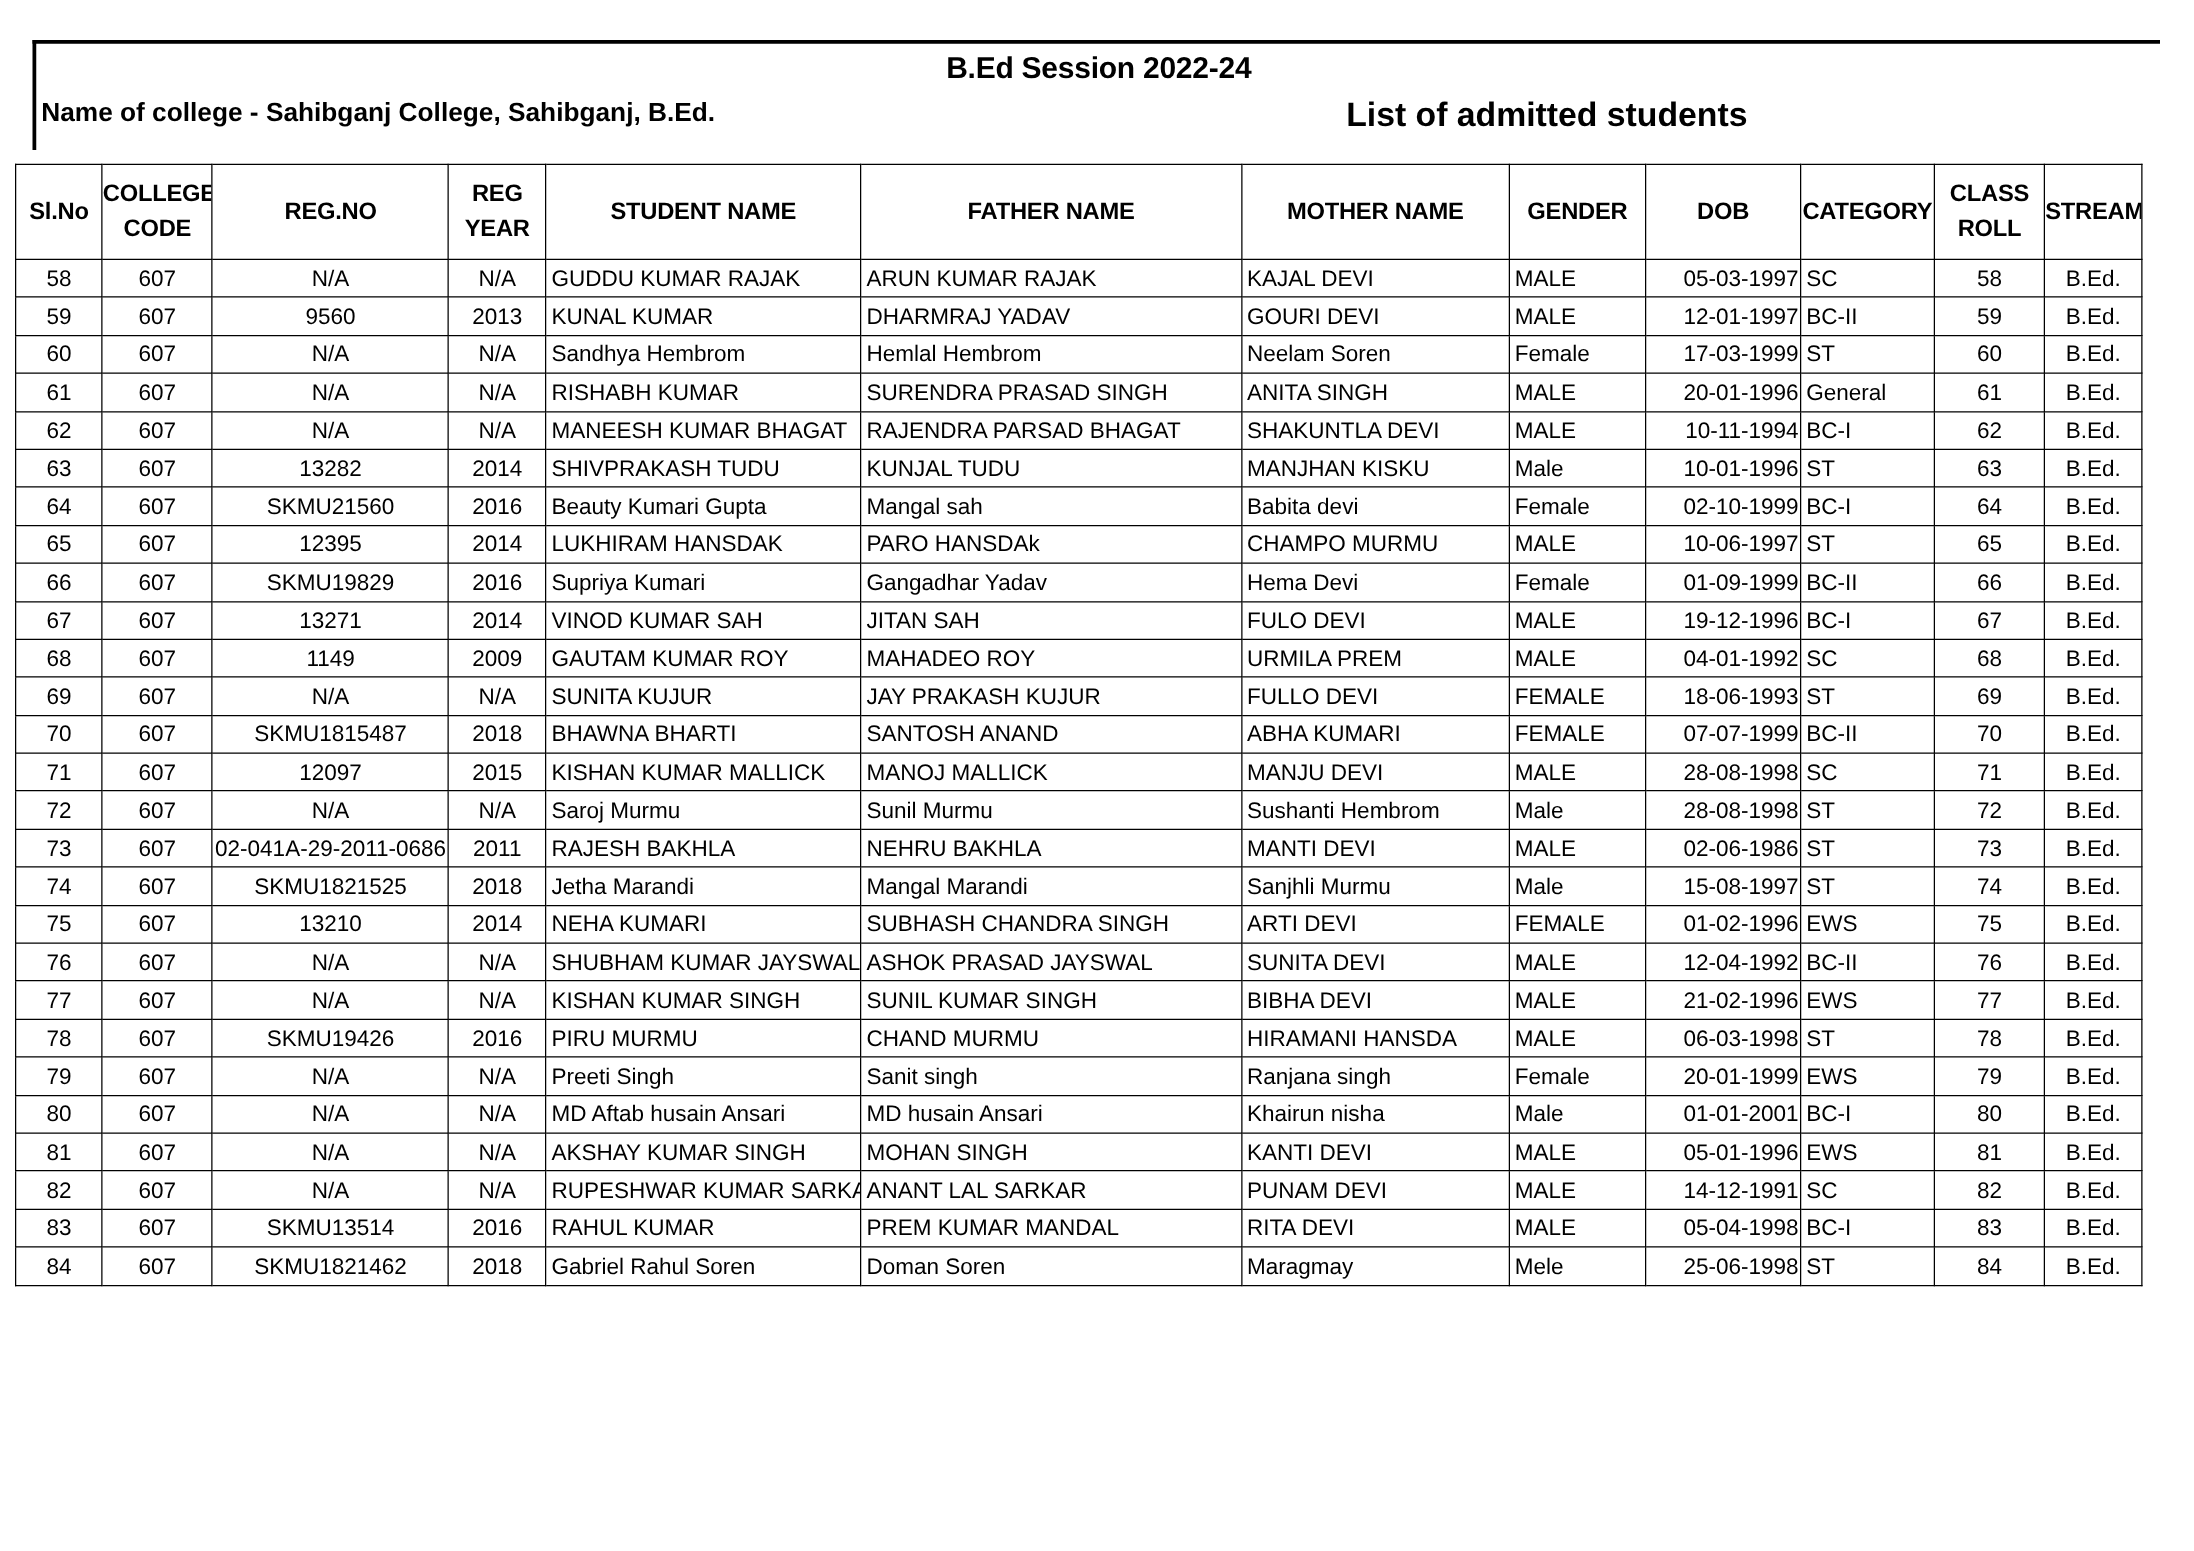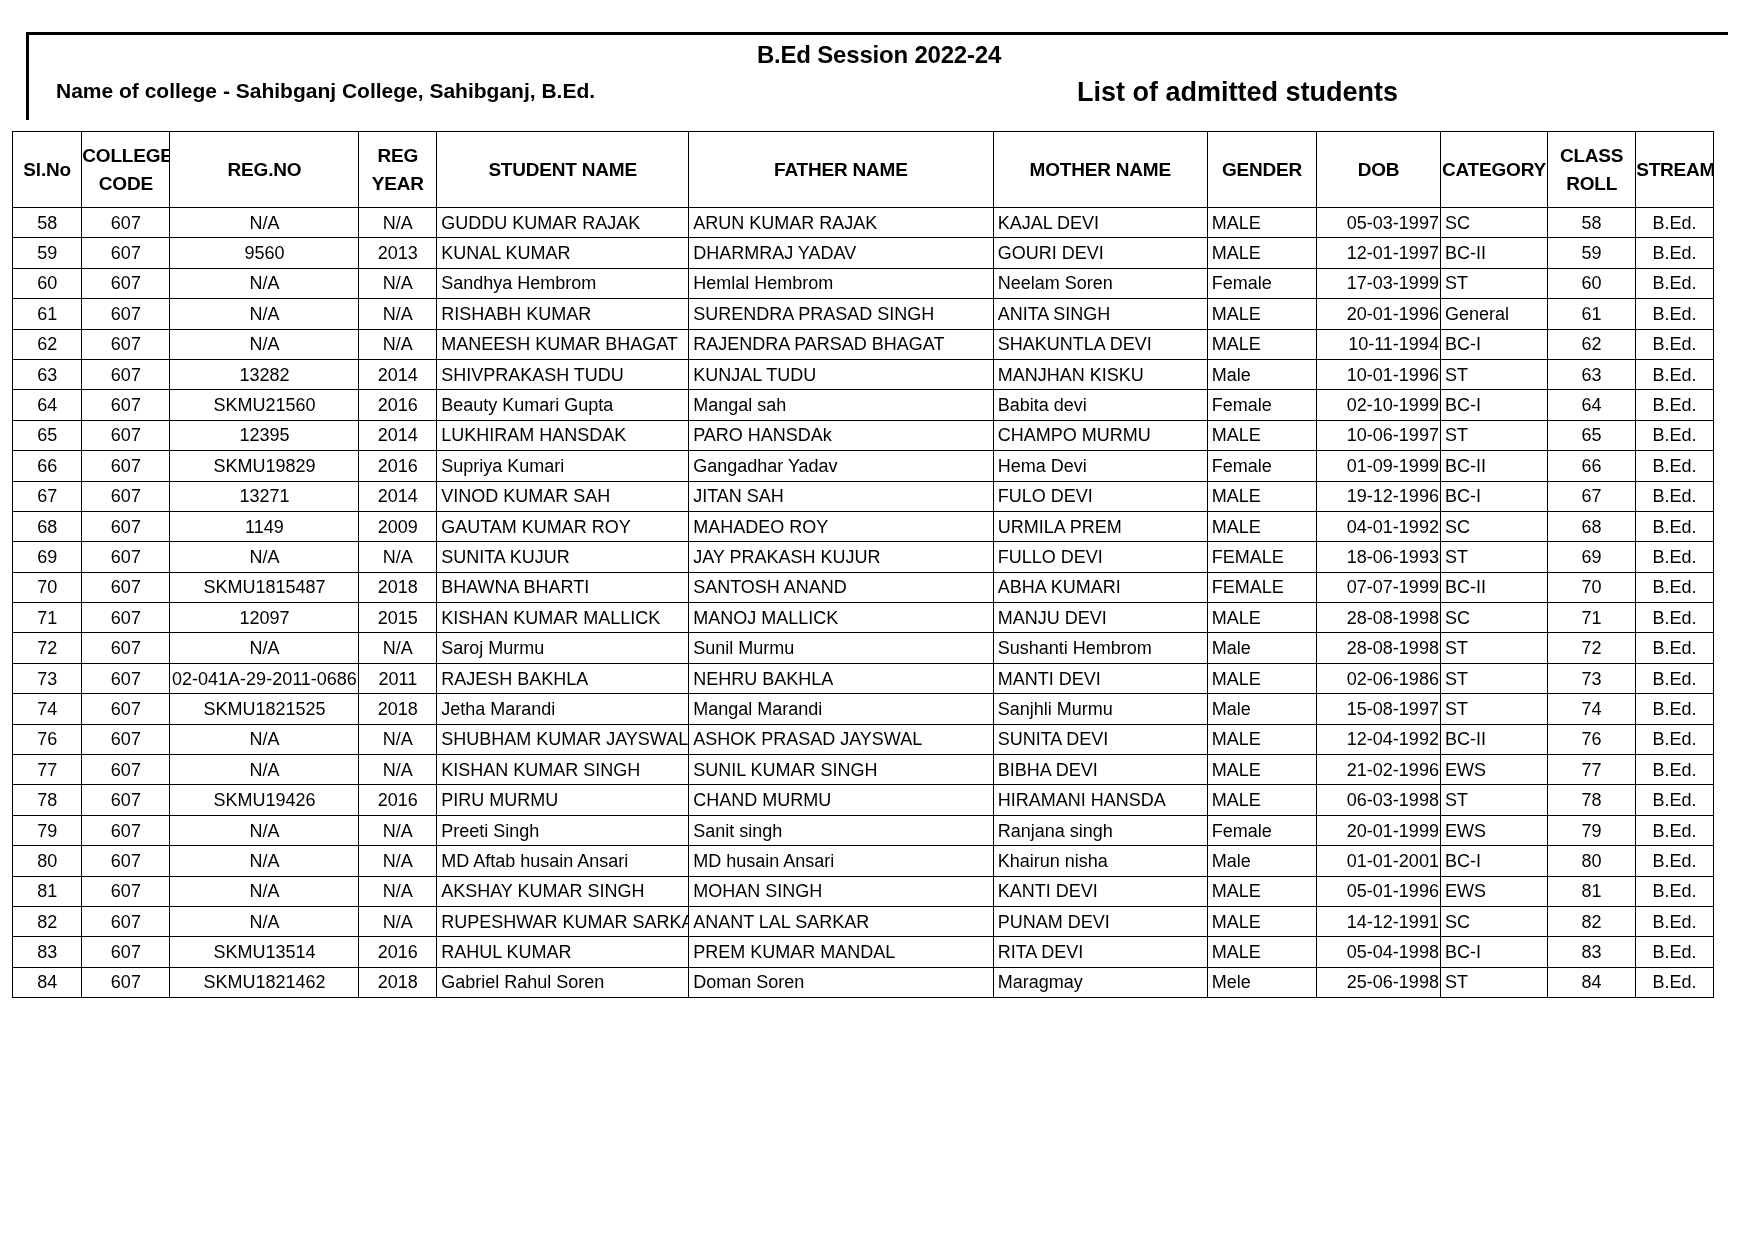--- a/index.html
+++ b/index.html
@@ -43,21 +43,20 @@
     font-weight: bold;
     letter-spacing: -0.2px;
   }
   .hdr-college {
     position: absolute;
     left: 4px;
     top: 44px;
     font-size: 21px;
     font-weight: bold;
     white-space: nowrap;
-    margin-left: 23px;
   }
   .hdr-list {
     position: absolute;
     right: 330px;
     top: 42px;
     font-size: 27px;
     font-weight: bold;
     white-space: nowrap;
   }
 
@@ -408,20 +407,34 @@
             <td class="c-left">Jetha Marandi</td>
             <td class="c-left">Mangal Marandi</td>
             <td class="c-left">Sanjhli Murmu</td>
             <td class="c-left">Male</td>
             <td class="dob-cell">15-08-1997</td>
             <td class="c-left">ST</td>
             <td class="c-center">74</td>
             <td class="c-center">B.Ed.</td>
           </tr>
           <tr>
+            <td class="c-center">75</td>
+            <td class="c-center">607</td>
+            <td class="c-center">13210</td>
+            <td class="c-center">2014</td>
+            <td class="c-left">NEHA KUMARI</td>
+            <td class="c-left">SUBHASH CHANDRA SINGH</td>
+            <td class="c-left">ARTI DEVI</td>
+            <td class="c-left">FEMALE</td>
+            <td class="dob-cell">01-02-1996</td>
+            <td class="c-left">EWS</td>
+            <td class="c-center">75</td>
+            <td class="c-center">B.Ed.</td>
+          </tr>
+          <tr>
             <td class="c-center">76</td>
             <td class="c-center">607</td>
             <td class="c-center">N/A</td>
             <td class="c-center">N/A</td>
             <td class="c-left">SHUBHAM KUMAR JAYSWAL</td>
             <td class="c-left">ASHOK PRASAD JAYSWAL</td>
             <td class="c-left">SUNITA DEVI</td>
             <td class="c-left">MALE</td>
             <td class="dob-cell">12-04-1992</td>
             <td class="c-left">BC-II</td>

